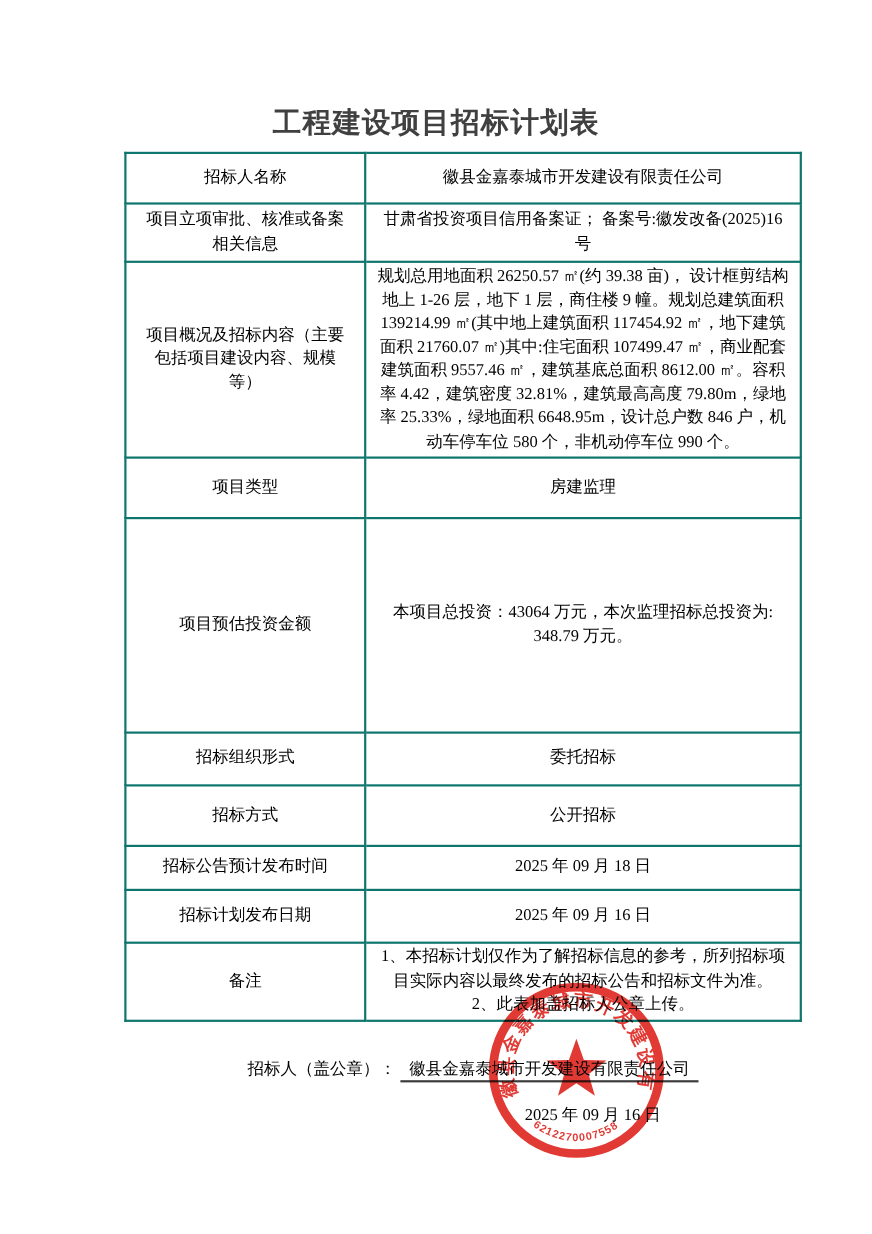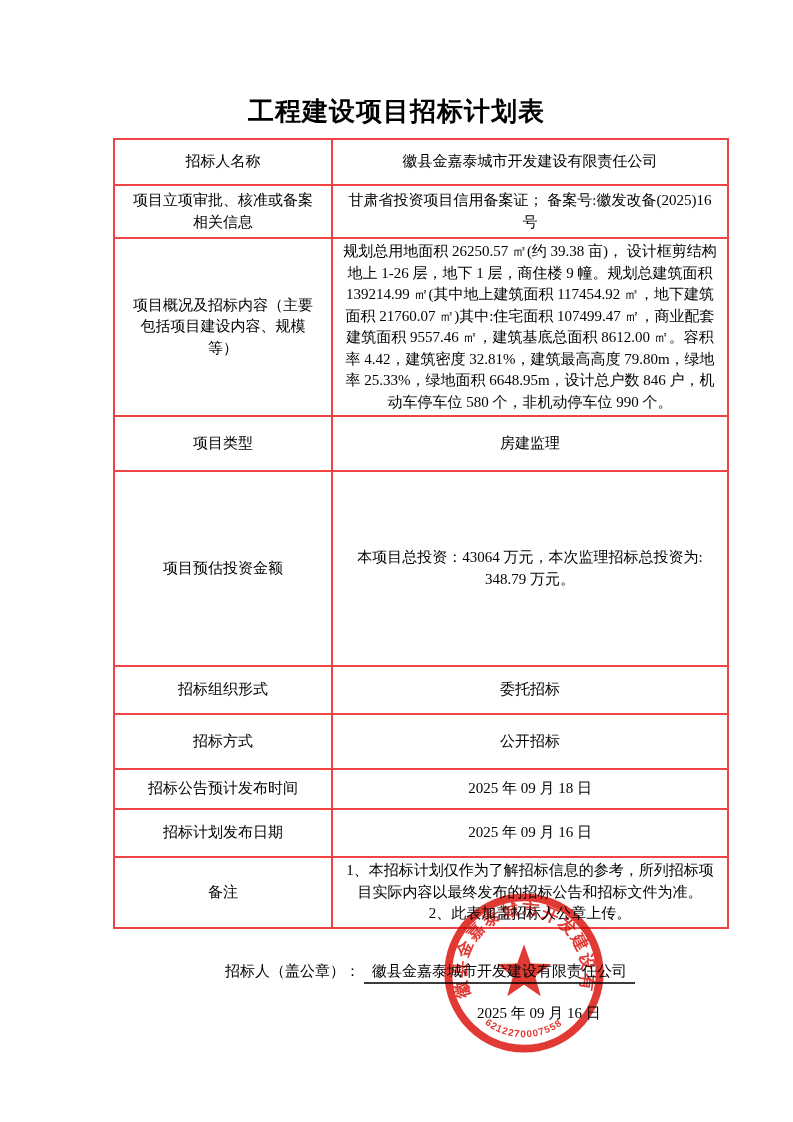--- a/index.html
+++ b/index.html
@@ -20,34 +20,34 @@
     position: absolute;
     top: 94px;
     left: 0;
     width: 793px;
     margin: 0;
     text-align: center;
     font-family: "Liberation Sans", "DejaVu Sans", sans-serif;
     font-size: 26px;
     font-weight: 700;
     letter-spacing: 1px;
-    color: #000000;
+    color: #404040;
   }
   table.main-table {
     position: absolute;
     left: 113px;
     top: 138px;
     width: 568px;
     border-collapse: collapse;
     table-layout: fixed;
     font-size: 15px;
     line-height: 21.5px;
   }
   table.main-table td {
-    border: 2px solid #ef4444;
+    border: 2px solid #0f766e;
     vertical-align: middle;
     overflow: hidden;
   }
   td.label-cell {
     width: 192px;
     text-align: center;
     padding: 2px 12px;
   }
   td.value-cell {
     width: 376px;

